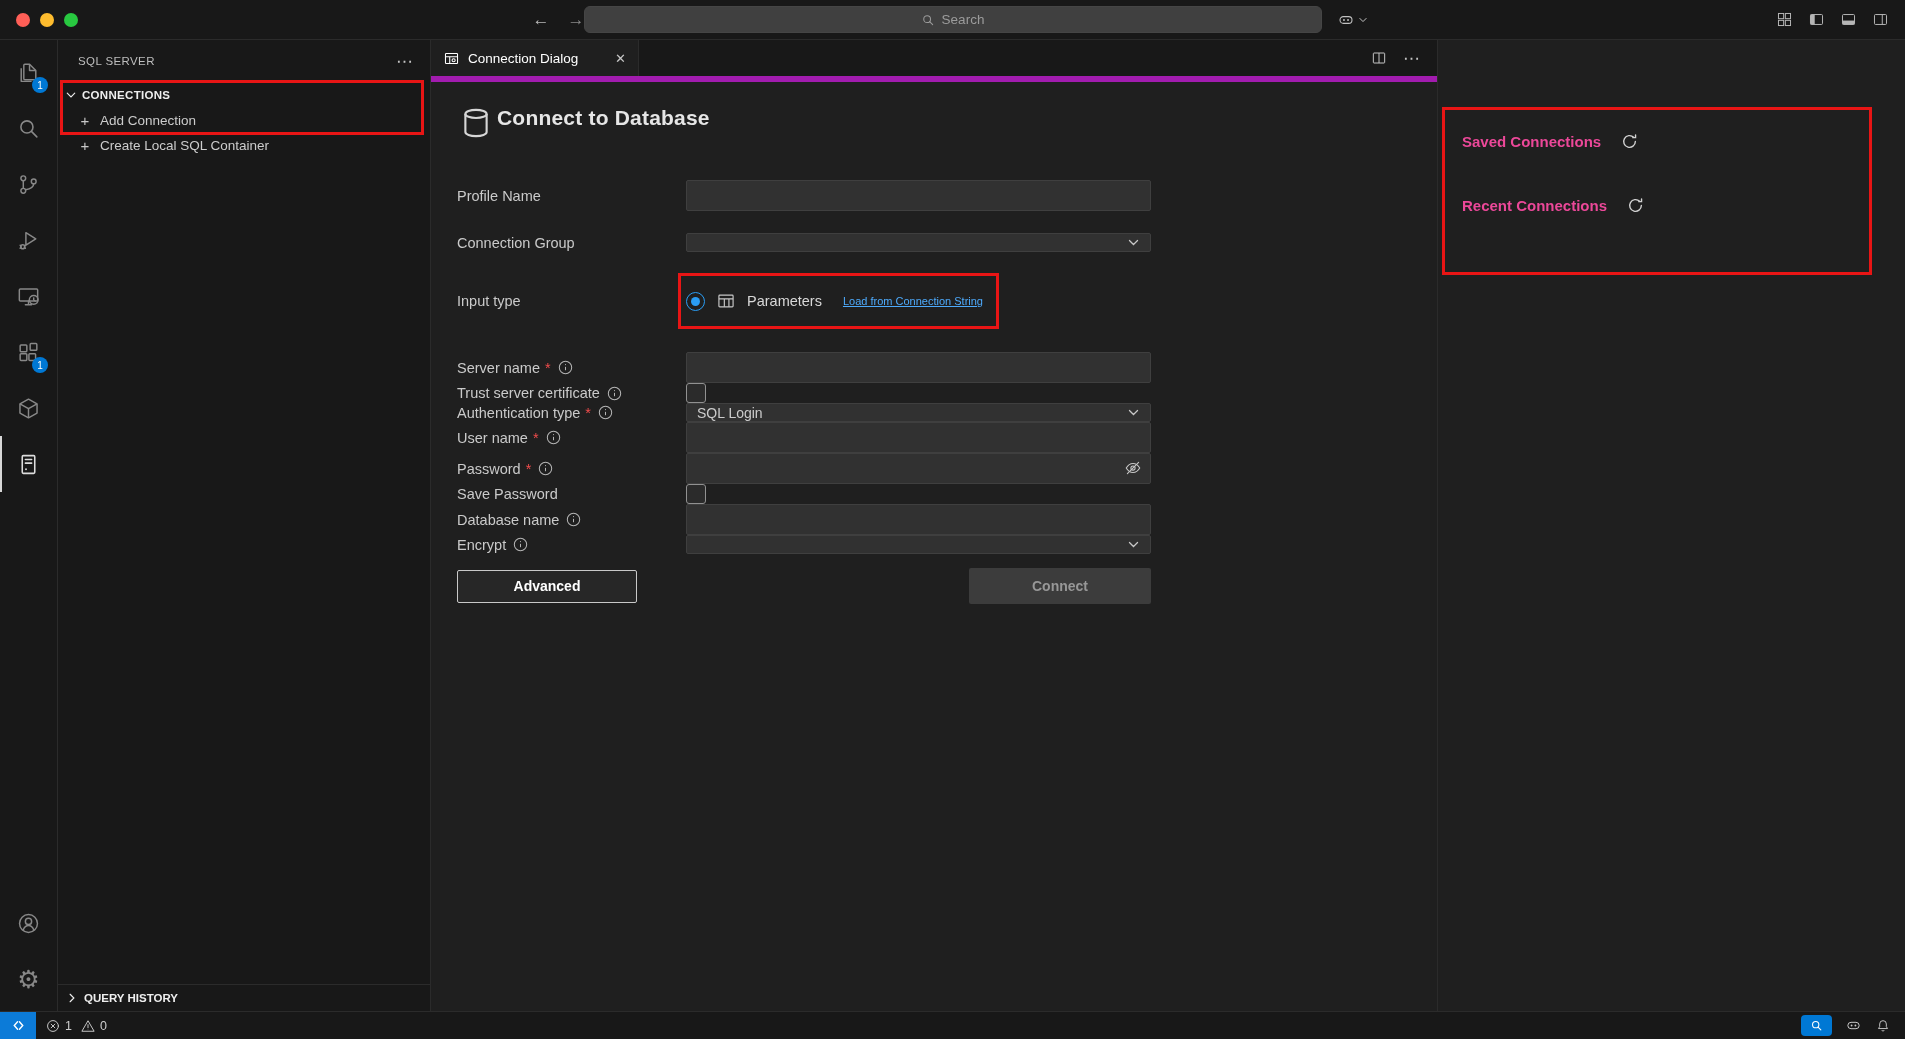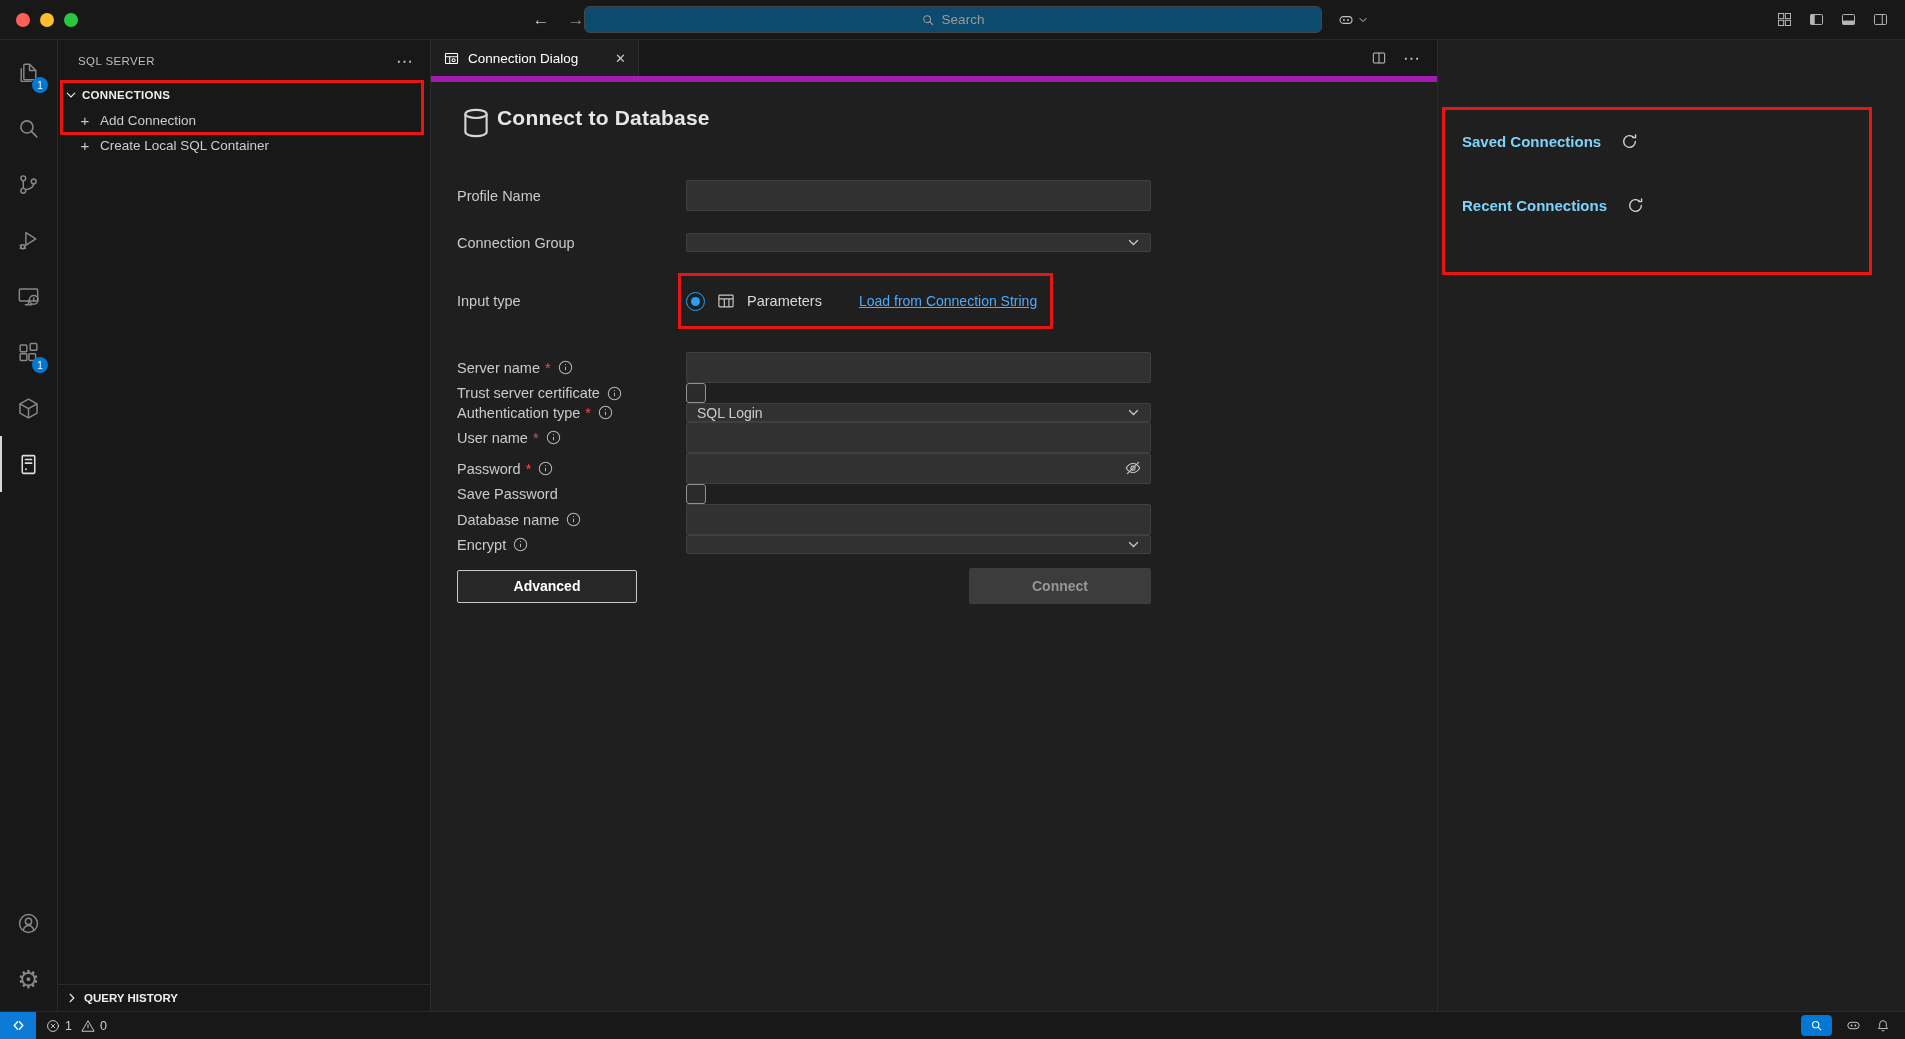--- a/index.html
+++ b/index.html
@@ -14,21 +14,21 @@
 
   
   .titlebar { height:40px; flex:0 0 40px; background:#181818; border-bottom:1px solid #2b2b2b; position:relative; }
   .traffic { position:absolute; left:16px; top:0; height:100%; display:flex; align-items:center; gap:10px; }
   .dot { width:14px; height:14px; border-radius:50%; }
   .dot.red{background:#ff5f57}.dot.yellow{background:#febc2e}.dot.green{background:#28c840}
   .nav-arrows { position:absolute; left:calc(50% - 420px); top:0; height:100%; display:flex; align-items:center; gap:18px; }
   .nav-arrows .arrow { font-size:17px; color:#b9b9b9; }
   .nav-arrows .arrow.fwd { color:#8a8a8a; }
   .search-box { position:absolute; left:50%; top:6px; transform:translateX(-50%); width:738px; height:27px;
-    background:#0c4a6e; border:1px solid #454545; border-radius:6px;
+    background:#404040; border:1px solid #454545; border-radius:6px;
     display:flex; align-items:center; justify-content:center; gap:7px; color:#9b9b9b; font-size:13.5px; }
   .tb-copilot { position:absolute; left:calc(50% + 384px); top:0; height:100%; display:flex; align-items:center; gap:3px; color:#c2c2c2; }
   .layout-icons { position:absolute; right:16px; top:0; height:100%; display:flex; align-items:center; gap:15px; color:#b6b6b6; }
 
   
   .main { flex:1 1 auto; display:flex; min-height:0; }
 
   
   .activitybar { width:58px; flex:0 0 58px; background:#181818; border-right:1px solid #2b2b2b;
     display:flex; flex-direction:column; align-items:stretch; padding-top:4px; }
@@ -85,30 +85,30 @@
   .group-btn-row { margin:6px 0 24px 0; }
   .final-btn-row { display:flex; justify-content:space-between; align-items:center; width:694px; margin-top:14px; }
 
   .radio-group { position:relative; width:fit-content; margin-top:8px; margin-bottom:30px; }
   .radio-row { display:flex; align-items:center; gap:11px; height:42px; }
   .radio { width:19px; height:19px; border-radius:50%; border:1px solid #c8c8c8; flex:0 0 19px; cursor:pointer;
     display:flex; align-items:center; justify-content:center; }
   .radio.selected { border-color:#2a9df4; }
   .radio.selected::after { content:""; width:9px; height:9px; border-radius:50%; background:#2a9df4; }
   .radio-label { font-size:14.5px; color:#d8d8d8; }
-  .cs-link { color:#4daafc; text-decoration:underline; font-size:14px; margin-left:26px; cursor:pointer; }
+  .cs-link { color:#4daafc; text-decoration:underline; font-size:11px; margin-left:10px; cursor:pointer; }
   .azure-badge { width:24px; height:24px; border-radius:50%; background:#0d0d0d; display:flex; align-items:center; justify-content:center; }
   .param-icon { color:#c8c8c8; display:flex; }
 
   
   .right-panel { width:468px; flex:0 0 468px; background:#1f1f1f; border-left:1px solid #2b2b2b; position:relative; }
   .rp-row { display:flex; align-items:center; gap:20px; padding-left:24px; height:24px; }
   .rp-row.first { margin-top:89px; }
   .rp-row.second { margin-top:40px; }
-  .rp-label { font-size:15px; font-weight:bold; color:#7dd3fc; }
+  .rp-label { font-size:15px; font-weight:bold; color:#ec4899; }
   .refresh-btn { color:#d2d2d2; cursor:pointer; display:inline-flex; }
 
   
   .statusbar { height:28px; flex:0 0 28px; background:#181818; border-top:1px solid #2b2b2b;
     display:flex; align-items:center; font-size:12.5px; color:#cccccc; }
   .remote-chip { width:36px; height:100%; background:#0c7bd8; display:flex; align-items:center; justify-content:center; color:#ffffff; cursor:pointer; }
   .problems { display:flex; align-items:center; gap:5px; margin-left:10px; cursor:pointer; }
   .problems .cnt { margin-right:4px; }
   .sb-right { margin-left:auto; display:flex; align-items:center; gap:13px; padding-right:14px; }
   .zoom-chip { width:31px; height:21px; background:#0078d4; border-radius:4px; display:flex; align-items:center; justify-content:center; color:#fff; cursor:pointer; }

